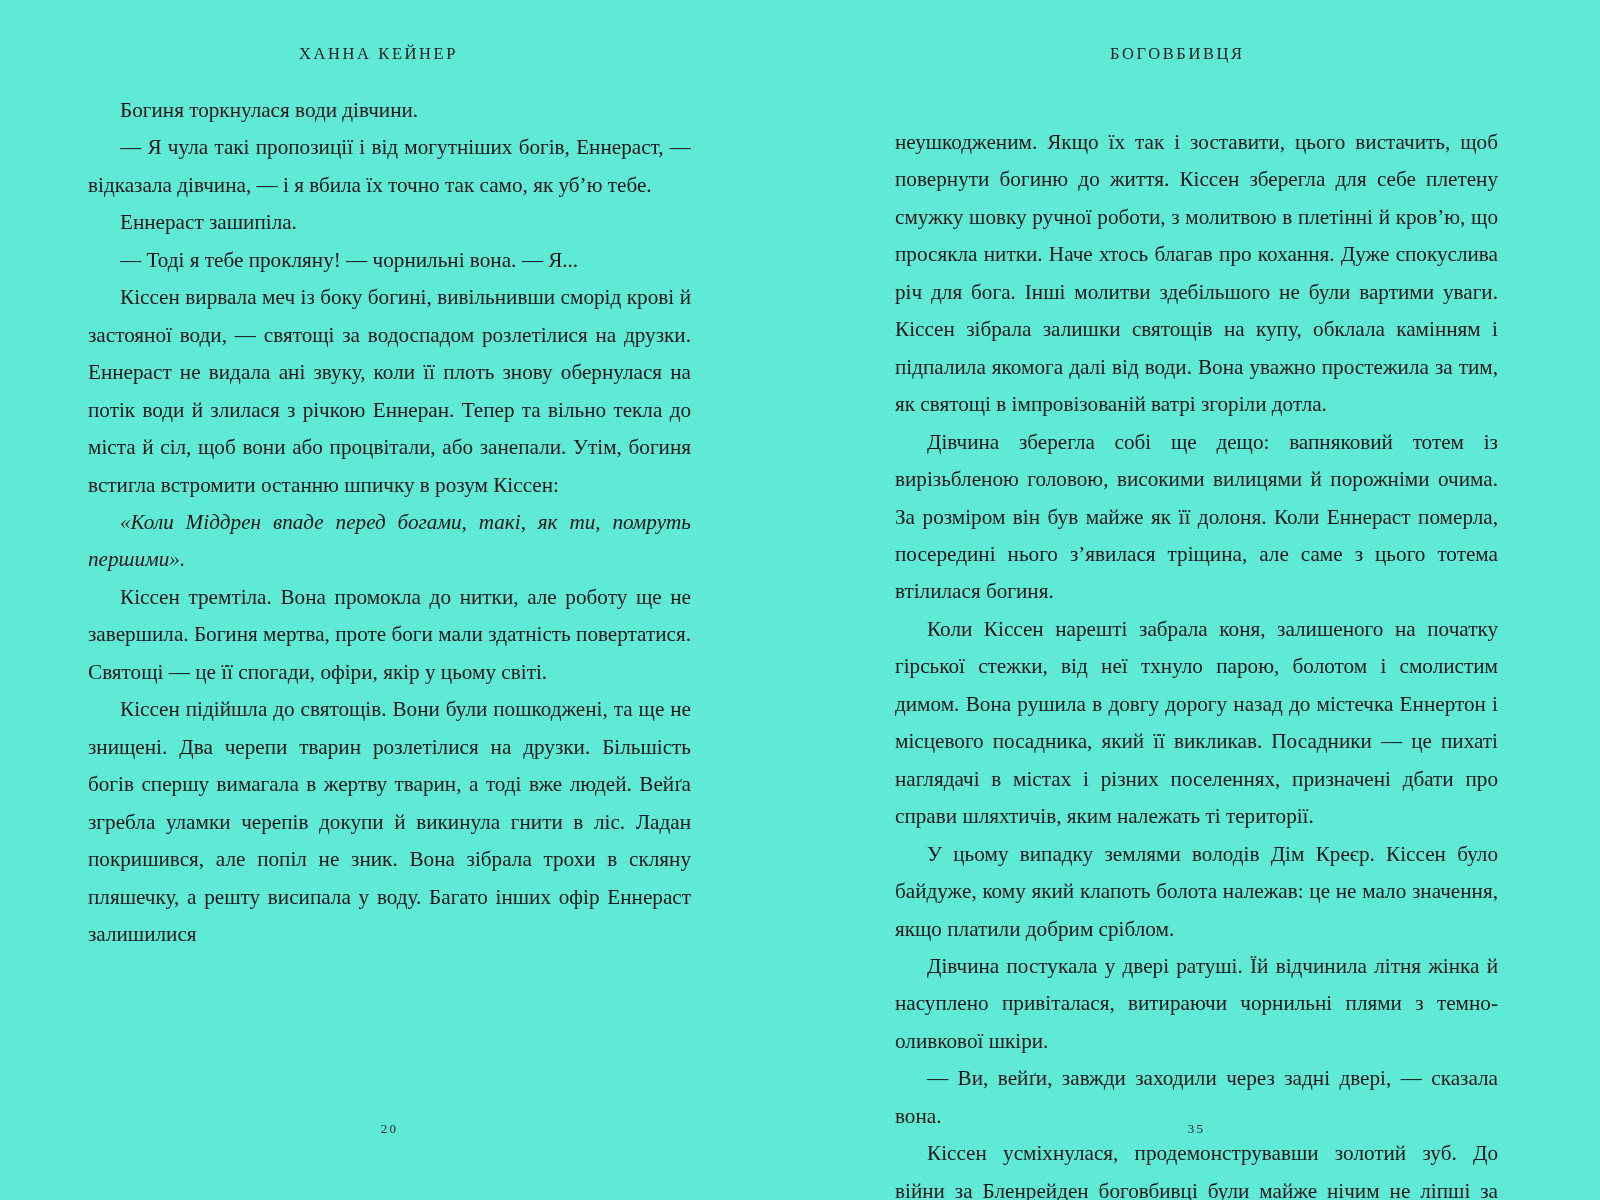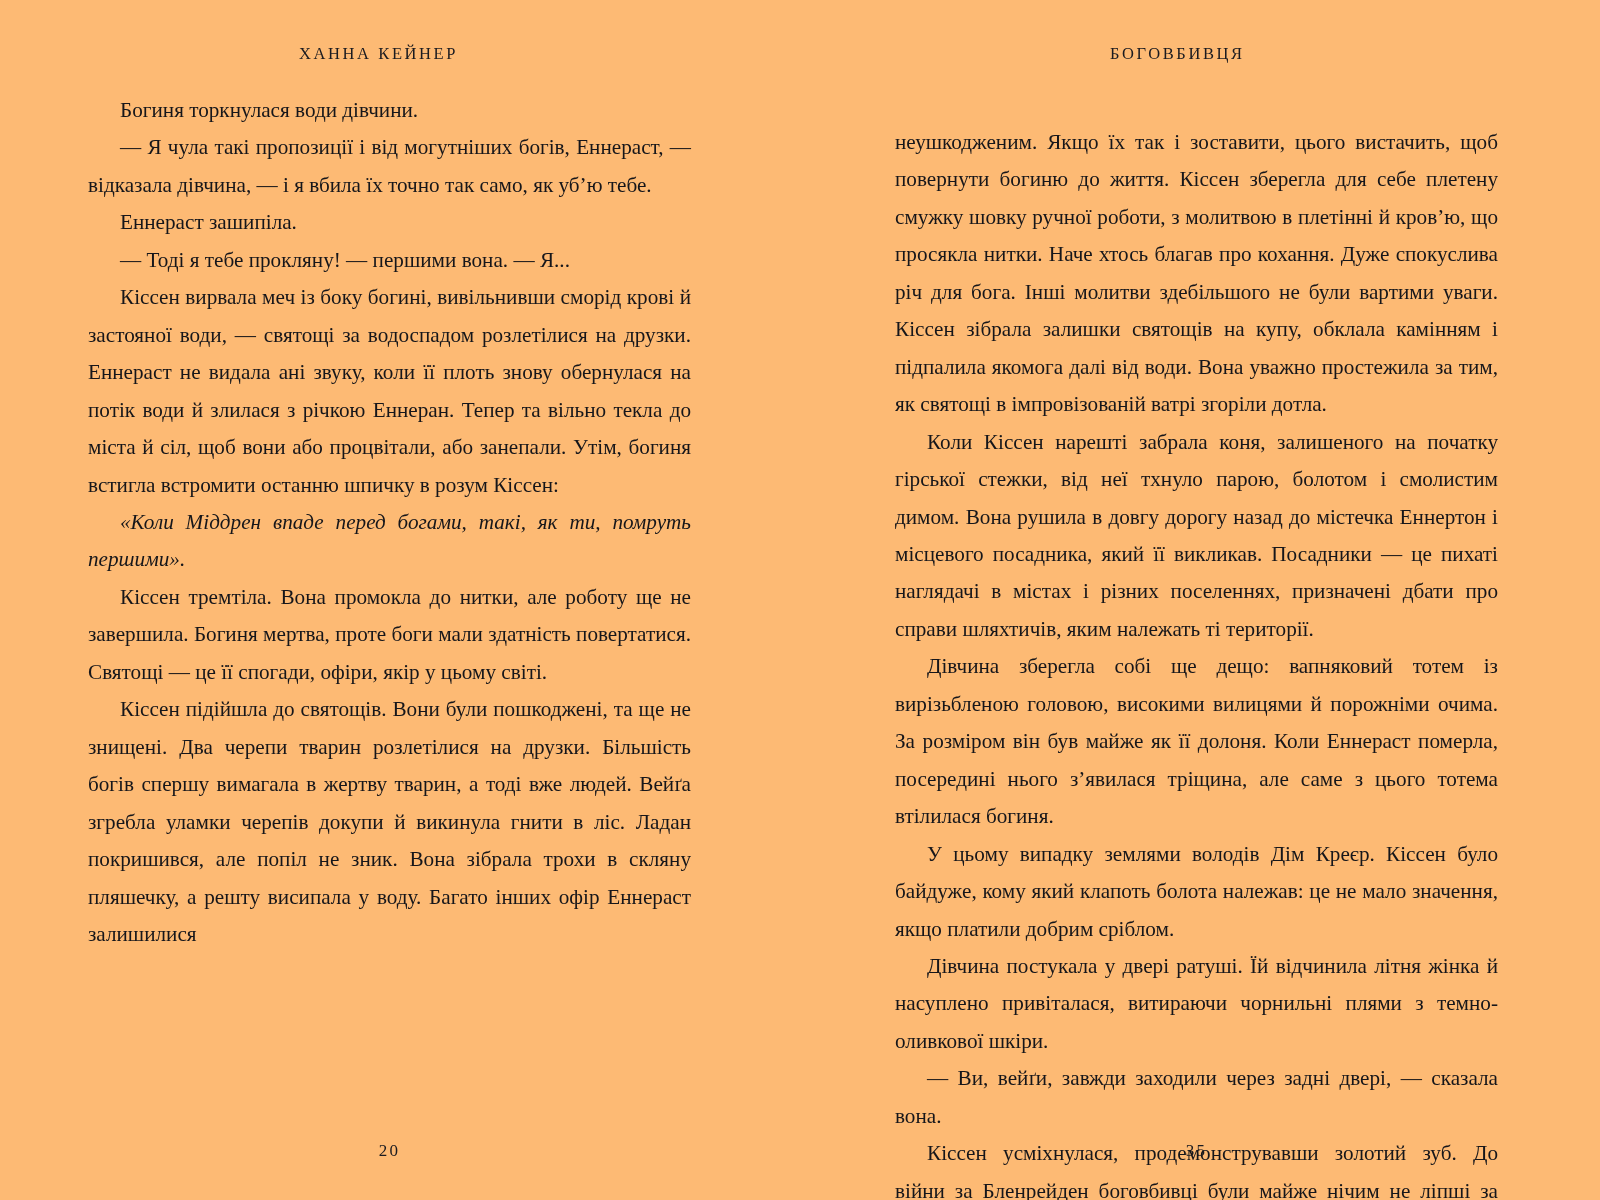--- a/index.html
+++ b/index.html
@@ -61,57 +61,56 @@
   .text-block p.quote-italic {
     font-style: italic;
   }
   
   .text-block p:last-child { margin-bottom: 0; }
 
   
   .folio {
     position: absolute;
     top: 1121px;
-    font-size: 17px;
+    font-size: 13px;
     letter-spacing: 2.2px;
     color: #1b1b20;
     width: 603px;
     text-align: center;
-    margin-top: 20px;
   }
   .folio.verso { left: 88px; }
   .folio.recto { left: 895px; }
 </style>
 </head>
 <body>
 
-<div class="book-spread" style="background: #fdba74; color: rgb(22, 22, 26);">
+<div class="book-spread" style="background: #5eead4; color: rgb(22, 22, 26);">
 
   <div class="running-head left">ХАННА КЕЙНЕР</div>
 
   <div class="running-head right">БОГОВБИВЦЯ</div>
 
   <div class="page verso">
     <div class="text-block">
         <p>Богиня торкнулася води дівчини.</p>
         <p>— Я чула такі пропозиції і від могутніших богів, Еннераст, — відказала дівчина, — і я вбила їх точно так само, як уб’ю тебе.</p>
         <p>Еннераст зашипіла.</p>
-        <p>— Тоді я тебе прокляну! — першими вона. — Я...</p>
+        <p>— Тоді я тебе прокляну! — чорнильні вона. — Я...</p>
         <p>Кіссен вирвала меч із боку богині, вивільнивши сморід крові й застояної води, — святощі за водоспадом розлетілися на друзки. Еннераст не видала ані звуку, коли її плоть знову обернулася на потік води й злилася з річкою Еннеран. Тепер та вільно текла до міста й сіл, щоб вони або процвітали, або занепали. Утім, богиня встигла встромити останню шпичку в розум Кіссен:</p>
         <p class="quote-italic">«Коли Міддрен впаде перед богами, такі, як ти, помруть першими».</p>
         <p>Кіссен тремтіла. Вона промокла до нитки, але роботу ще не завершила. Богиня мертва, проте боги мали здатність повертатися. Святощі — це її спогади, офіри, якір у цьому світі.</p>
         <p>Кіссен підійшла до святощів. Вони були пошкоджені, та ще не знищені. Два черепи тварин розлетілися на друзки. Більшість богів спершу вимагала в жертву тварин, а тоді вже людей. Вейґа згребла уламки черепів докупи й викинула гнити в ліс. Ладан покришився, але попіл не зник. Вона зібрала трохи в скляну пляшечку, а решту висипала у воду. Багато інших офір Еннераст залишилися</p>
       </div>
   </div>
 
   <div class="page recto">
     <div class="text-block">
         <p class="no-indent">неушкодженим. Якщо їх так і зоставити, цього вистачить, щоб повернути богиню до життя. Кіссен зберегла для себе плетену смужку шовку ручної роботи, з молитвою в плетінні й кров’ю, що просякла нитки. Наче хтось благав про кохання. Дуже спокуслива річ для бога. Інші молитви здебільшого не були вартими уваги. Кіссен зібрала залишки святощів на купу, обклала камінням і підпалила якомога далі від води. Вона уважно простежила за тим, як святощі в імпровізованій ватрі згоріли дотла.</p>
+        <p>Дівчина зберегла собі ще дещо: вапняковий тотем із вирізьбленою головою, високими вилицями й порожніми очима. За розміром він був майже як її долоня. Коли Еннераст померла, посередині нього з’явилася тріщина, але саме з цього тотема втілилася богиня.</p>
         <p>Коли Кіссен нарешті забрала коня, залишеного на початку гірської стежки, від неї тхнуло парою, болотом і смолистим димом. Вона рушила в довгу дорогу назад до містечка Еннертон і місцевого посадника, який її викликав. Посадники — це пихаті наглядачі в містах і різних поселеннях, призначені дбати про справи шляхтичів, яким належать ті території.</p>
-        <p>Дівчина зберегла собі ще дещо: вапняковий тотем із вирізьбленою головою, високими вилицями й порожніми очима. За розміром він був майже як її долоня. Коли Еннераст померла, посередині нього з’явилася тріщина, але саме з цього тотема втілилася богиня.</p>
         <p>У цьому випадку землями володів Дім Креєр. Кіссен було байдуже, кому який клапоть болота належав: це не мало значення, якщо платили добрим сріблом.</p>
         <p>Дівчина постукала у двері ратуші. Їй відчинила літня жінка й насуплено привіталася, витираючи чорнильні плями з темно-оливкової шкіри.</p>
         <p>— Ви, вейґи, завжди заходили через задні двері, — сказала вона.</p>
         <p>Кіссен усміхнулася, продемонструвавши золотий зуб. До війни за Бленрейден боговбивці були майже нічим не ліпші за звичайних головорізів чи мисливців на паразитів. Кіссен і тому вейзі, що навчав її, платили з-під поли.</p>
       </div>
   </div>
 
   <div class="folio verso">20</div>
 
   <div class="folio recto">35</div>

